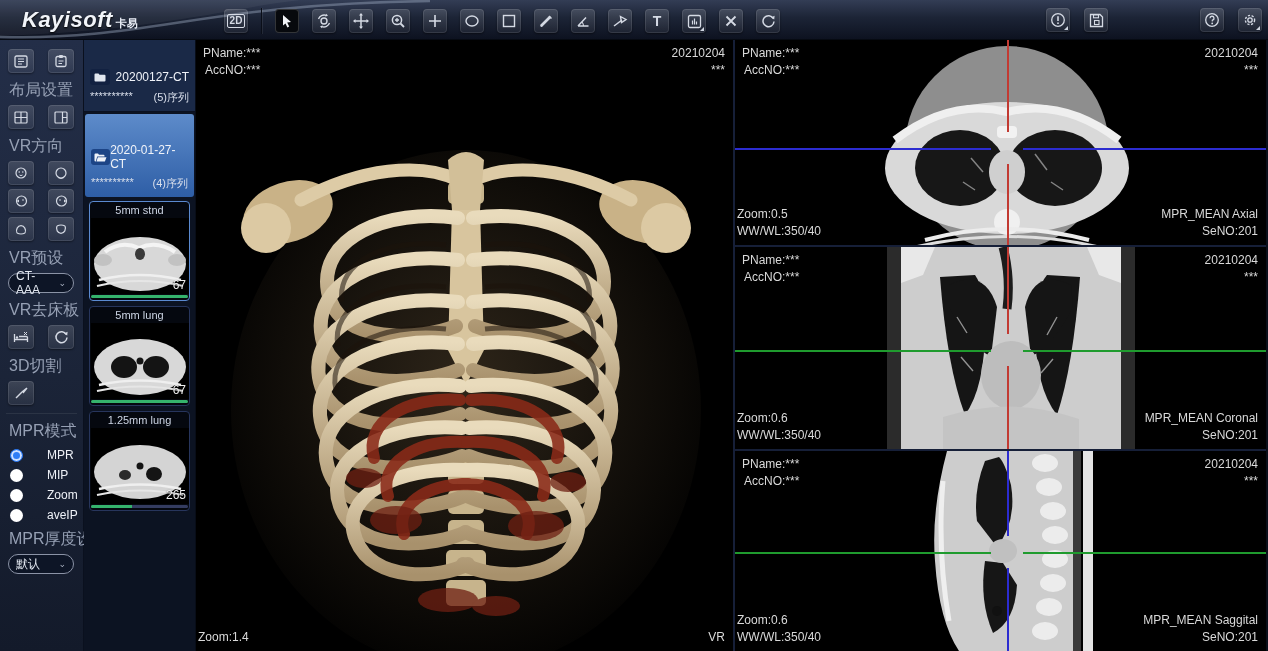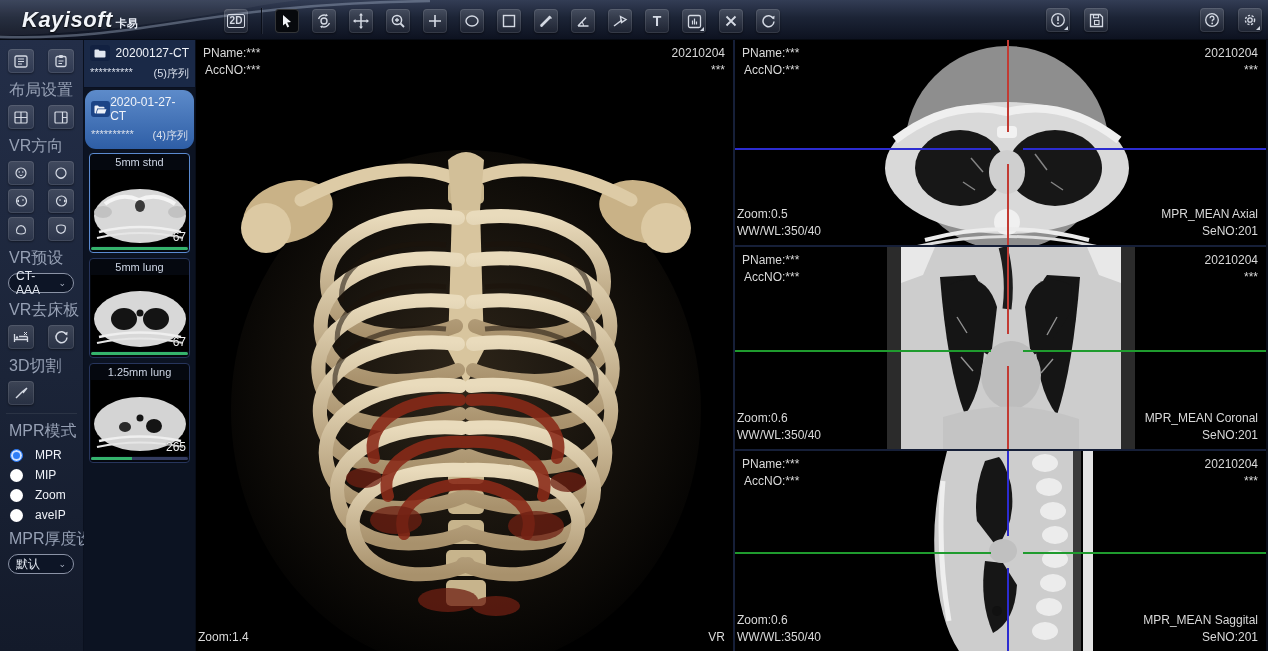--- a/index.html
+++ b/index.html
@@ -42,31 +42,31 @@
   .sbtn { width:26px; height:24px; border-radius:4px;
     background:linear-gradient(180deg,rgba(255,255,255,0.15),rgba(255,255,255,0.06));
     box-shadow:0 0 0 1px rgba(255,255,255,0.10) inset, 0 1px 2px rgba(0,0,0,0.4);
     display:flex; align-items:center; justify-content:center; color:#d5dae4; cursor:pointer; }
   .side-sep { height:1px; background:rgba(255,255,255,0.08); margin:8px 0 2px -2px; }
   .sel { display:flex; align-items:center; justify-content:space-between;
     width:66px; height:20px; margin-top:3px; padding:0 7px;
     background:#0d1526; border:1px solid #8b93a6; border-radius:10px;
     color:#e4e9f2; font-size:12px; cursor:pointer; }
   .sel .chev { font-size:9px; color:#aab2c2; }
-  .radio-row { display:flex; align-items:center; gap:12px; margin:6px 0 6px 2px; cursor:pointer; }
+  .radio-row { display:flex; align-items:center; gap:24px; margin:6px 0 6px 2px; cursor:pointer; }
   .radio-dot { width:13px; height:13px; border-radius:50%; background:#fff; flex-shrink:0; }
   .radio-dot.on { background:#2f7df6; box-shadow:0 0 0 2px #12satisfied; box-shadow:inset 0 0 0 2px #cfe0ff; border:1px solid #2f7df6; }
   .radio-lab { color:#eef1f7; font-size:12px; }
 
   
   .series { width:112px; height:611px; background:#0c1322; border-right:1px solid #080d18; flex-shrink:0; padding:0; }
   .study { padding:5px 6px 6px 6px; cursor:pointer; }
   .study.plain { background:#1a2947; border-bottom:1px solid #0a1020; }
-  .study.selected { background:linear-gradient(180deg,#5d8bca,#2e5ea6); border-radius:11px; margin:2px 1px; }
-  .study-top { display:flex; align-items:center; justify-content:space-between; }
+  .study.selected { background:linear-gradient(180deg,#5d8bca,#2e5ea6); border-radius:3px; margin:2px 1px; }
+  .study-top { display:flex; align-items:center; justify-content:space-between;margin-top:24px; }
   .folder-chip { width:20px; height:16px; border-radius:3px; background:#122141; display:flex; align-items:center; justify-content:center; }
   .study.selected .folder-chip { background:#1c4486; }
   .study-title { color:#f0f3f9; font-size:12px; }
   .study-sub { display:flex; justify-content:space-between; margin-top:5px; color:#d9dfeb; font-size:11px; }
   .thumb { margin:4px 5px 5px 5px; border:1px solid #27355c; border-radius:4px; background:#05080f; padding:1px 1px 0 1px; cursor:pointer; position:relative; }
   .thumb.selected { border-color:#5b8ad0; }
   .thumb-title { text-align:center; color:#cdd5e4; font-size:11px; padding:1px 0 2px 0; }
   .thumb-img { position:relative; width:98px; height:76px; background:#000; overflow:hidden; }
   .thumb-img svg { display:block; }
   .thumb-count { position:absolute; right:3px; bottom:2px; color:#f0f0f0; font-size:12px; text-shadow:0 1px 2px #000;text-align:right; }

